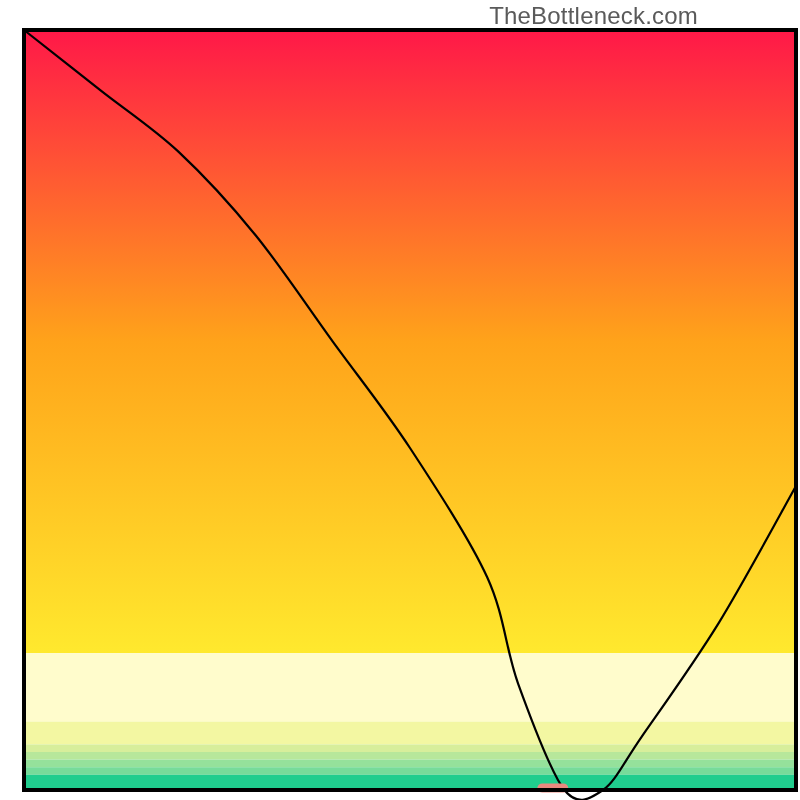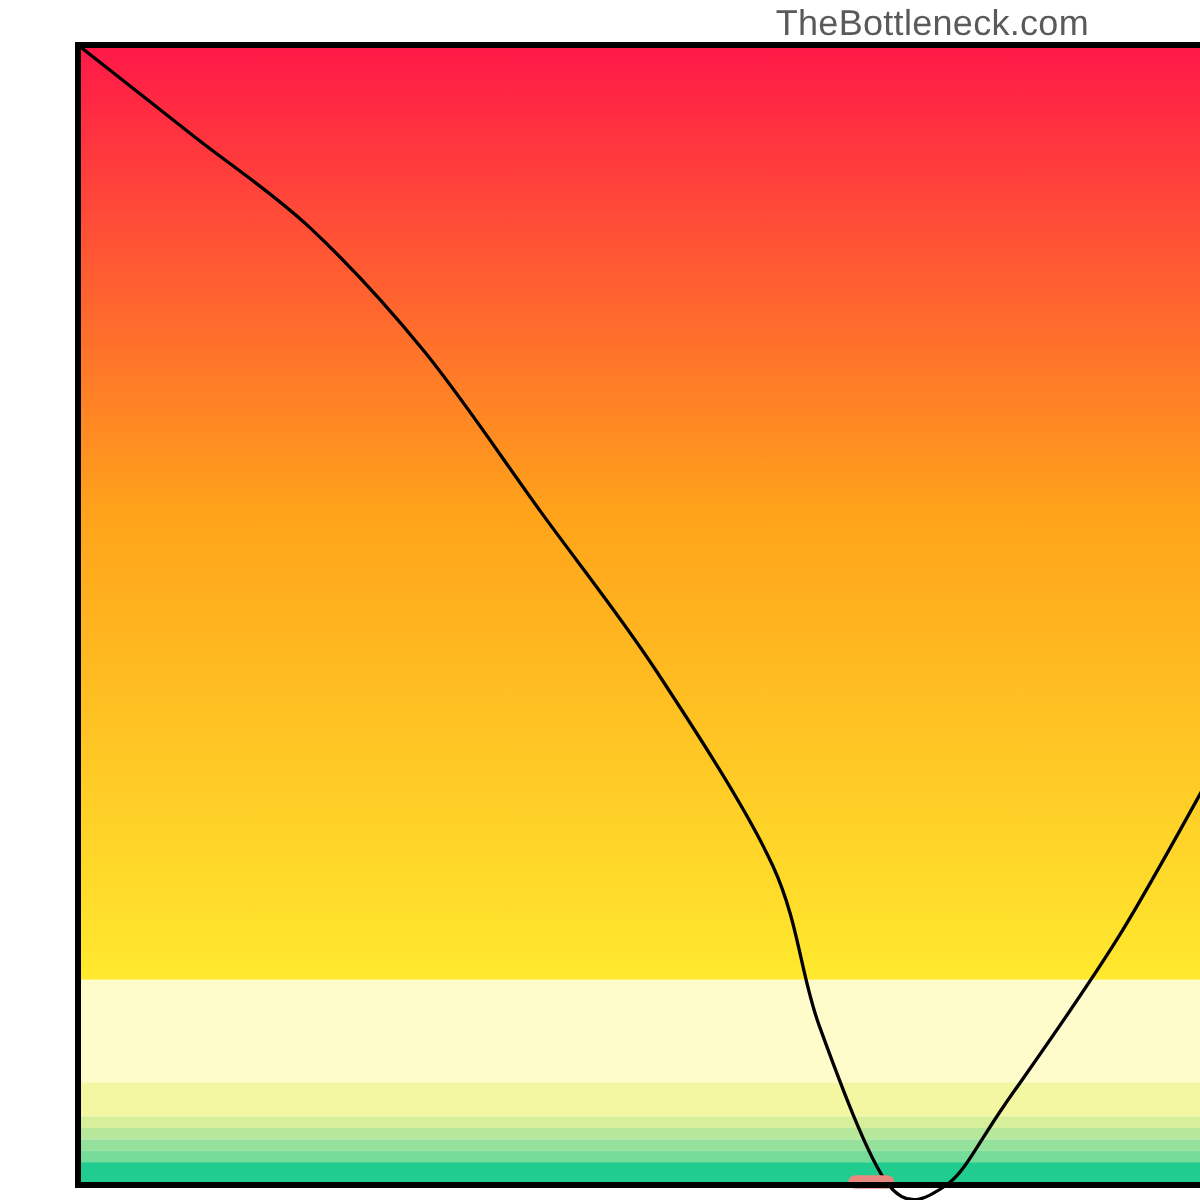--- a/index.html
+++ b/index.html
@@ -7,21 +7,20 @@
     padding: 0;
     width: 800px;
     height: 800px;
     background: #ffffff;
     font-family: Arial, Helvetica, sans-serif;
   }
   .wrap {
     position: relative;
     width: 708px;
     height: 800px;
-    margin-left: 28px;
   }
   .watermark {
     position: absolute;
     top: 2px;
     right: 10px;
     font-size: 24px;
     font-weight: 500;
     color: #5a5a5a;
     letter-spacing: 0.2px;
     z-index: 5;

